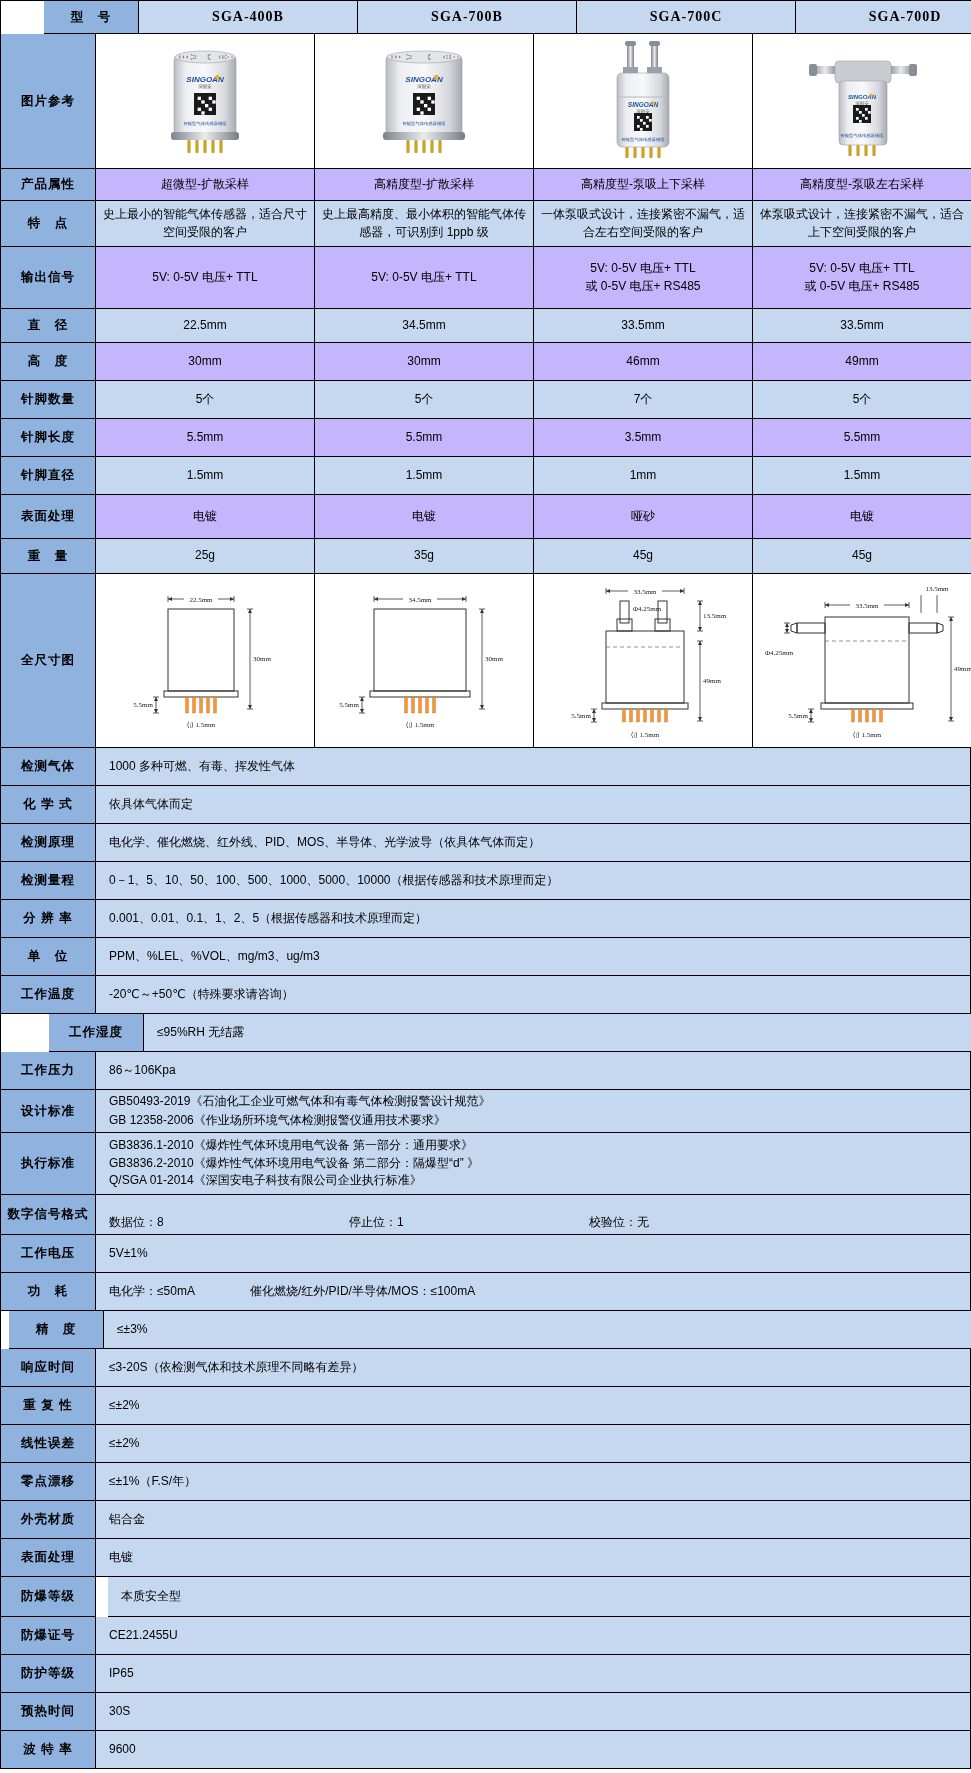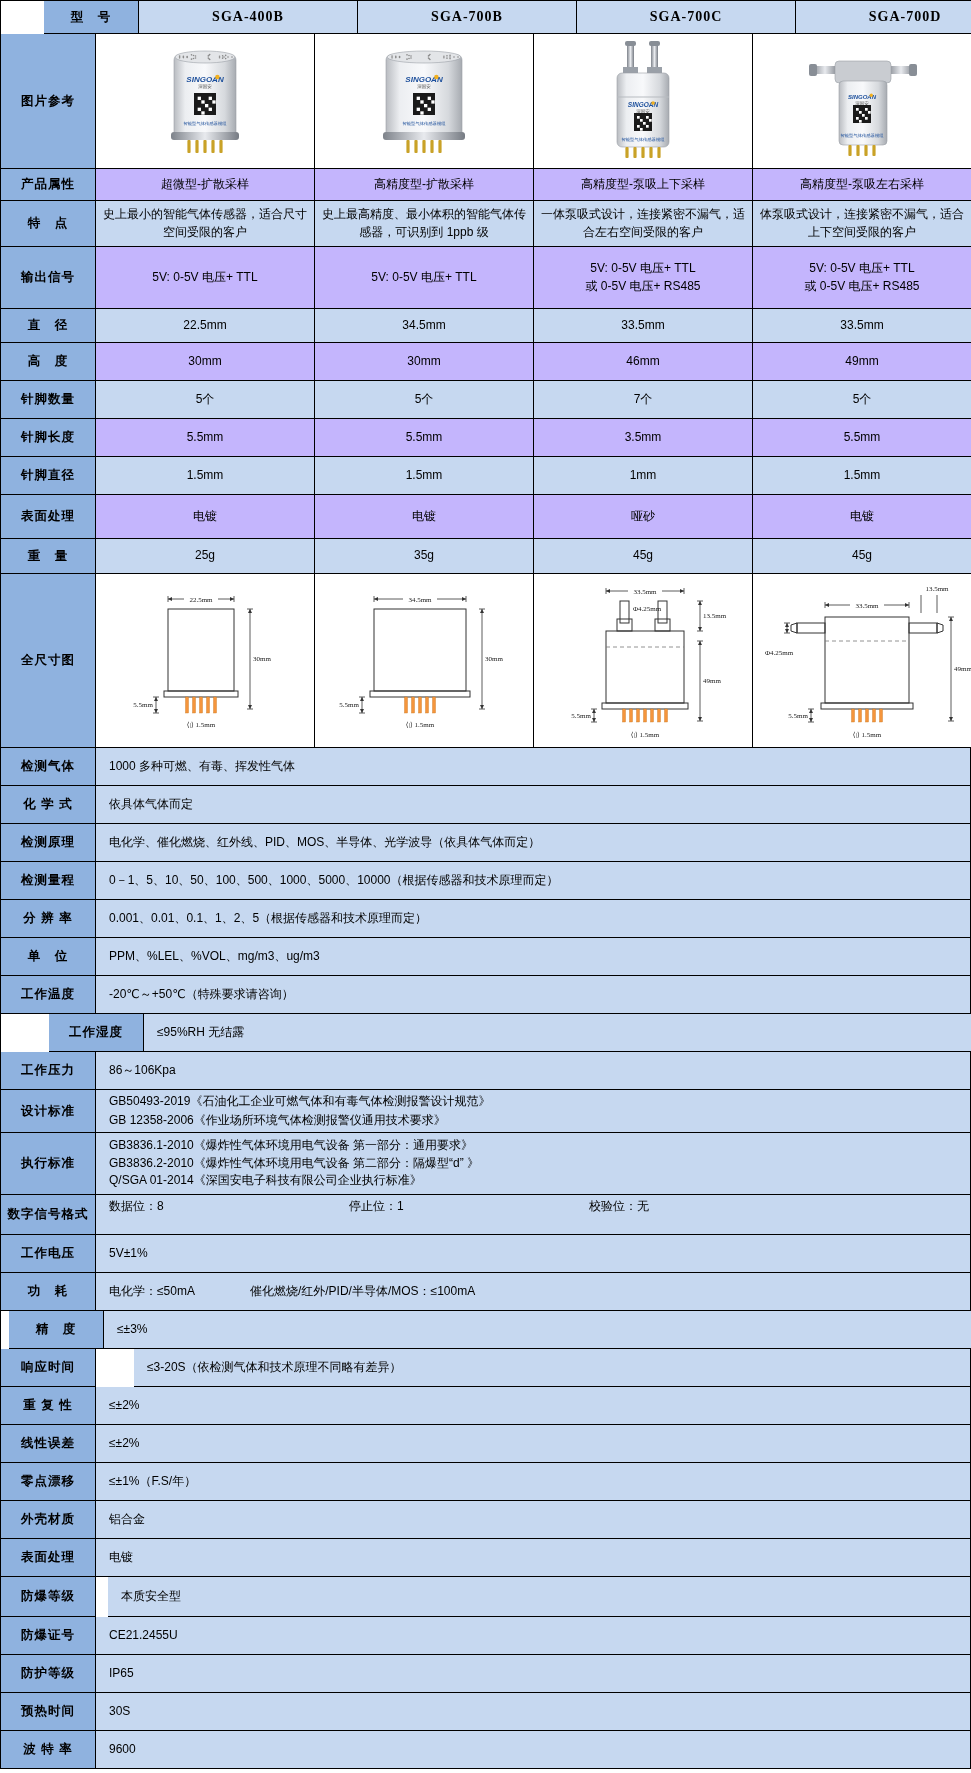--- a/index.html
+++ b/index.html
@@ -573,21 +573,21 @@
     <div class="row" style="min-height: 62px;">
       <div class="cell label">执行标准</div>
       <div class="cell span-val" style="justify-content: center;">
         <div>GB3836.1-2010《爆炸性气体环境用电气设备 第一部分：通用要求》</div>
         <div>GB3836.2-2010《爆炸性气体环境用电气设备 第二部分：隔爆型“d”  》</div>
         <div>Q/SGA 01-2014《深国安电子科技有限公司企业执行标准》</div>
       </div>
     </div>
     <div class="row" style="min-height: 40px;">
       <div class="cell label">数字信号格式</div>
-      <div class="cell span-val" style="justify-content: flex-start;">
+      <div class="cell span-val" style="justify-content: flex-end;">
         <div class="items-row gap-wide">
           <span>数据位：8</span>
           <span>停止位：1</span>
           <span>校验位：无</span>
         </div>
       </div>
     </div>
     <div class="row" style="min-height: 38px;">
       <div class="cell label">工作电压</div>
       <div class="cell span-val" style="justify-content: center;">5V±1%</div>
@@ -600,21 +600,21 @@
           <span>催化燃烧/红外/PID/半导体/MOS：≤100mA</span>
         </div>
       </div>
     </div>
     <div class="row" style="min-height: 38px; margin-left: 8px;">
       <div class="cell label">精　度</div>
       <div class="cell span-val" style="justify-content: center;">≤±3%</div>
     </div>
     <div class="row" style="min-height: 38px; justify-content: center;">
       <div class="cell label">响应时间</div>
-      <div class="cell span-val" style="justify-content: center; margin-left: 38px;">≤3-20S（依检测气体和技术原理不同略有差异）</div>
+      <div class="cell span-val" style="justify-content: center;">≤3-20S（依检测气体和技术原理不同略有差异）</div>
     </div>
     <div class="row" style="min-height: 38px;">
       <div class="cell label">重 复 性</div>
       <div class="cell span-val" style="justify-content: center;">≤±2%</div>
     </div>
     <div class="row" style="min-height: 38px;">
       <div class="cell label">线性误差</div>
       <div class="cell span-val" style="justify-content: center;">≤±2%</div>
     </div>
     <div class="row" style="min-height: 38px;">

